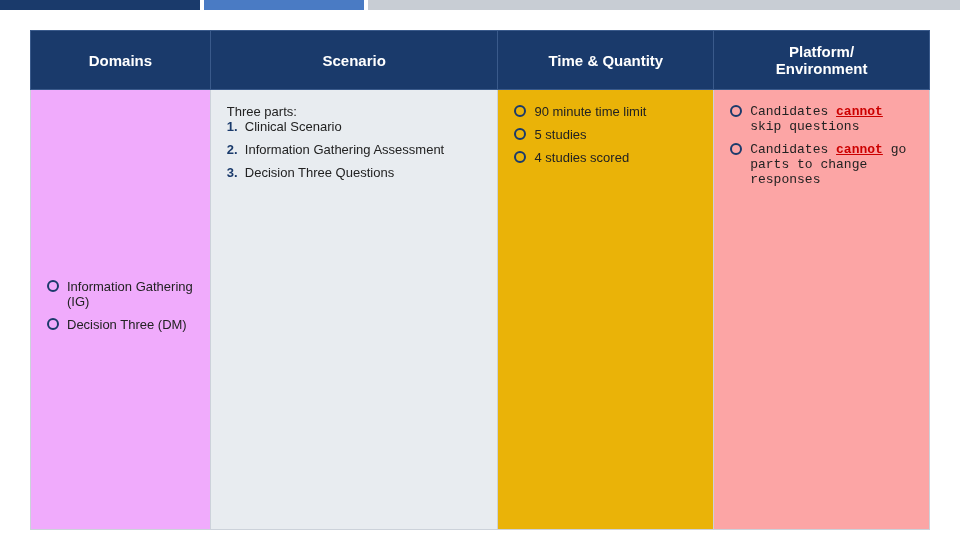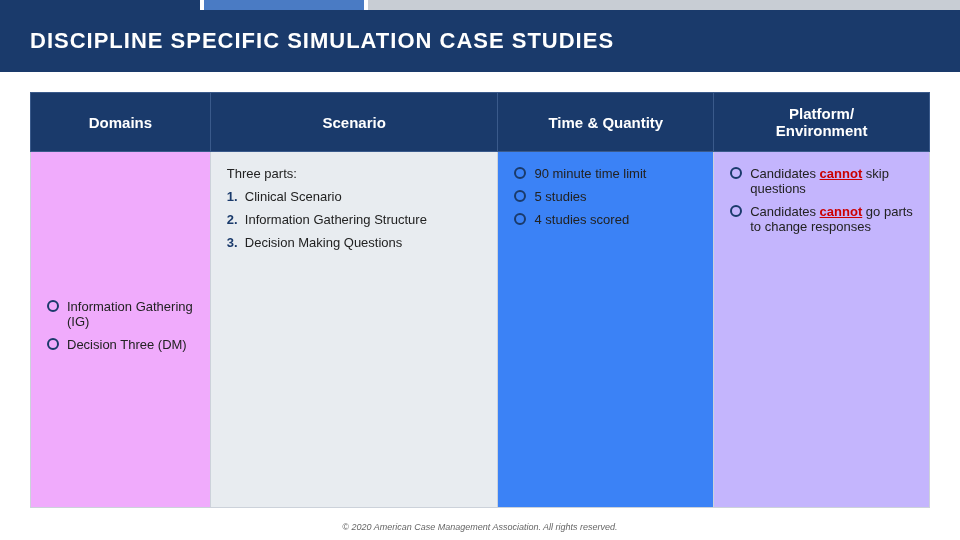--- a/index.html
+++ b/index.html
@@ -91,24 +91,25 @@
       color: #222;
     }
     .cell.domains-cell {
       background: #f0abfc;
       vertical-align: middle;
     }
     .cell.structure-cell {
       background: #e8ecf0;
     }
     .cell.tq-cell {
-      background: #3b82f6;
+      background: #eab308;
     }
     .cell.platform-cell {
-      background: #c4b5fd;
+      background: #fca5a5;
+      font-family: Liberation Mono, monospace;
     }
 
     .bullet-item {
       display: flex;
       align-items: flex-start;
       margin-bottom: 8px;
       font-size: 13px;
       color: #222;
     }
     .bullet-circle {
@@ -118,21 +119,21 @@
       border: 2px solid #1a3a6b;
       background: transparent;
       margin-right: 8px;
       margin-top: 1px;
       flex-shrink: 0;
     }
 
     .three-parts-label {
       font-size: 13px;
       color: #222;
-      margin-bottom: 8px;
+      margin-bottom: 0;
       font-weight: normal;
     }
 
     .numbered-list {
       list-style: none;
       padding-left: 0;
     }
     .numbered-list li {
       margin-bottom: 8px;
       font-size: 13px;
@@ -166,23 +167,20 @@
 <body>
 
 <div class="page">
 
   <div class="top-bars">
     <div class="top-bar-1"></div>
     <div class="top-bar-2"></div>
     <div class="top-bar-3"></div>
   </div>
 
-  <div class="header">
-    <div class="header-title">DISCIPLINE SPECIFIC SIMULATION CASE STUDIES</div>
-  </div>
 
   <div class="table-wrapper">
     <table class="table">
       <thead>
         <tr>
           <th class="col-header domains">Domains</th>
           <th class="col-header structure">Scenario</th>
           <th class="col-header tq">Time &amp; Quantity</th>
           <th class="col-header platform">Platform/<br>Environment</th>
         </tr>
@@ -203,25 +201,25 @@
 
           <td class="cell structure-cell">
             <div class="three-parts-label">Three parts:</div>
             <ol class="numbered-list">
               <li>
                 <span class="num">1.</span>
                 <span>Clinical Scenario</span>
               </li>
               <li>
                 <span class="num">2.</span>
-                <span>Information Gathering Structure</span>
+                <span>Information Gathering Assessment</span>
               </li>
               <li>
                 <span class="num">3.</span>
-                <span>Decision Making Questions</span>
+                <span>Decision Three Questions</span>
               </li>
             </ol>
           </td>
 
           <td class="cell tq-cell">
             <div class="bullet-item">
               <span class="bullet-circle"></span>
               <span>90 minute time limit</span>
             </div>
             <div class="bullet-item">
@@ -246,17 +244,14 @@
               <span>
                 <span>Candidates </span><span class="cannot-text">cannot</span><span> go parts to change responses</span>
               </span>
             </div>
           </td>
         </tr>
       </tbody>
     </table>
   </div>
 
-  <div class="footer">
-    <span>© 2020 American Case Management Association.  All rights reserved.</span>
-  </div>
 
 </div>
 
 </body></html>

